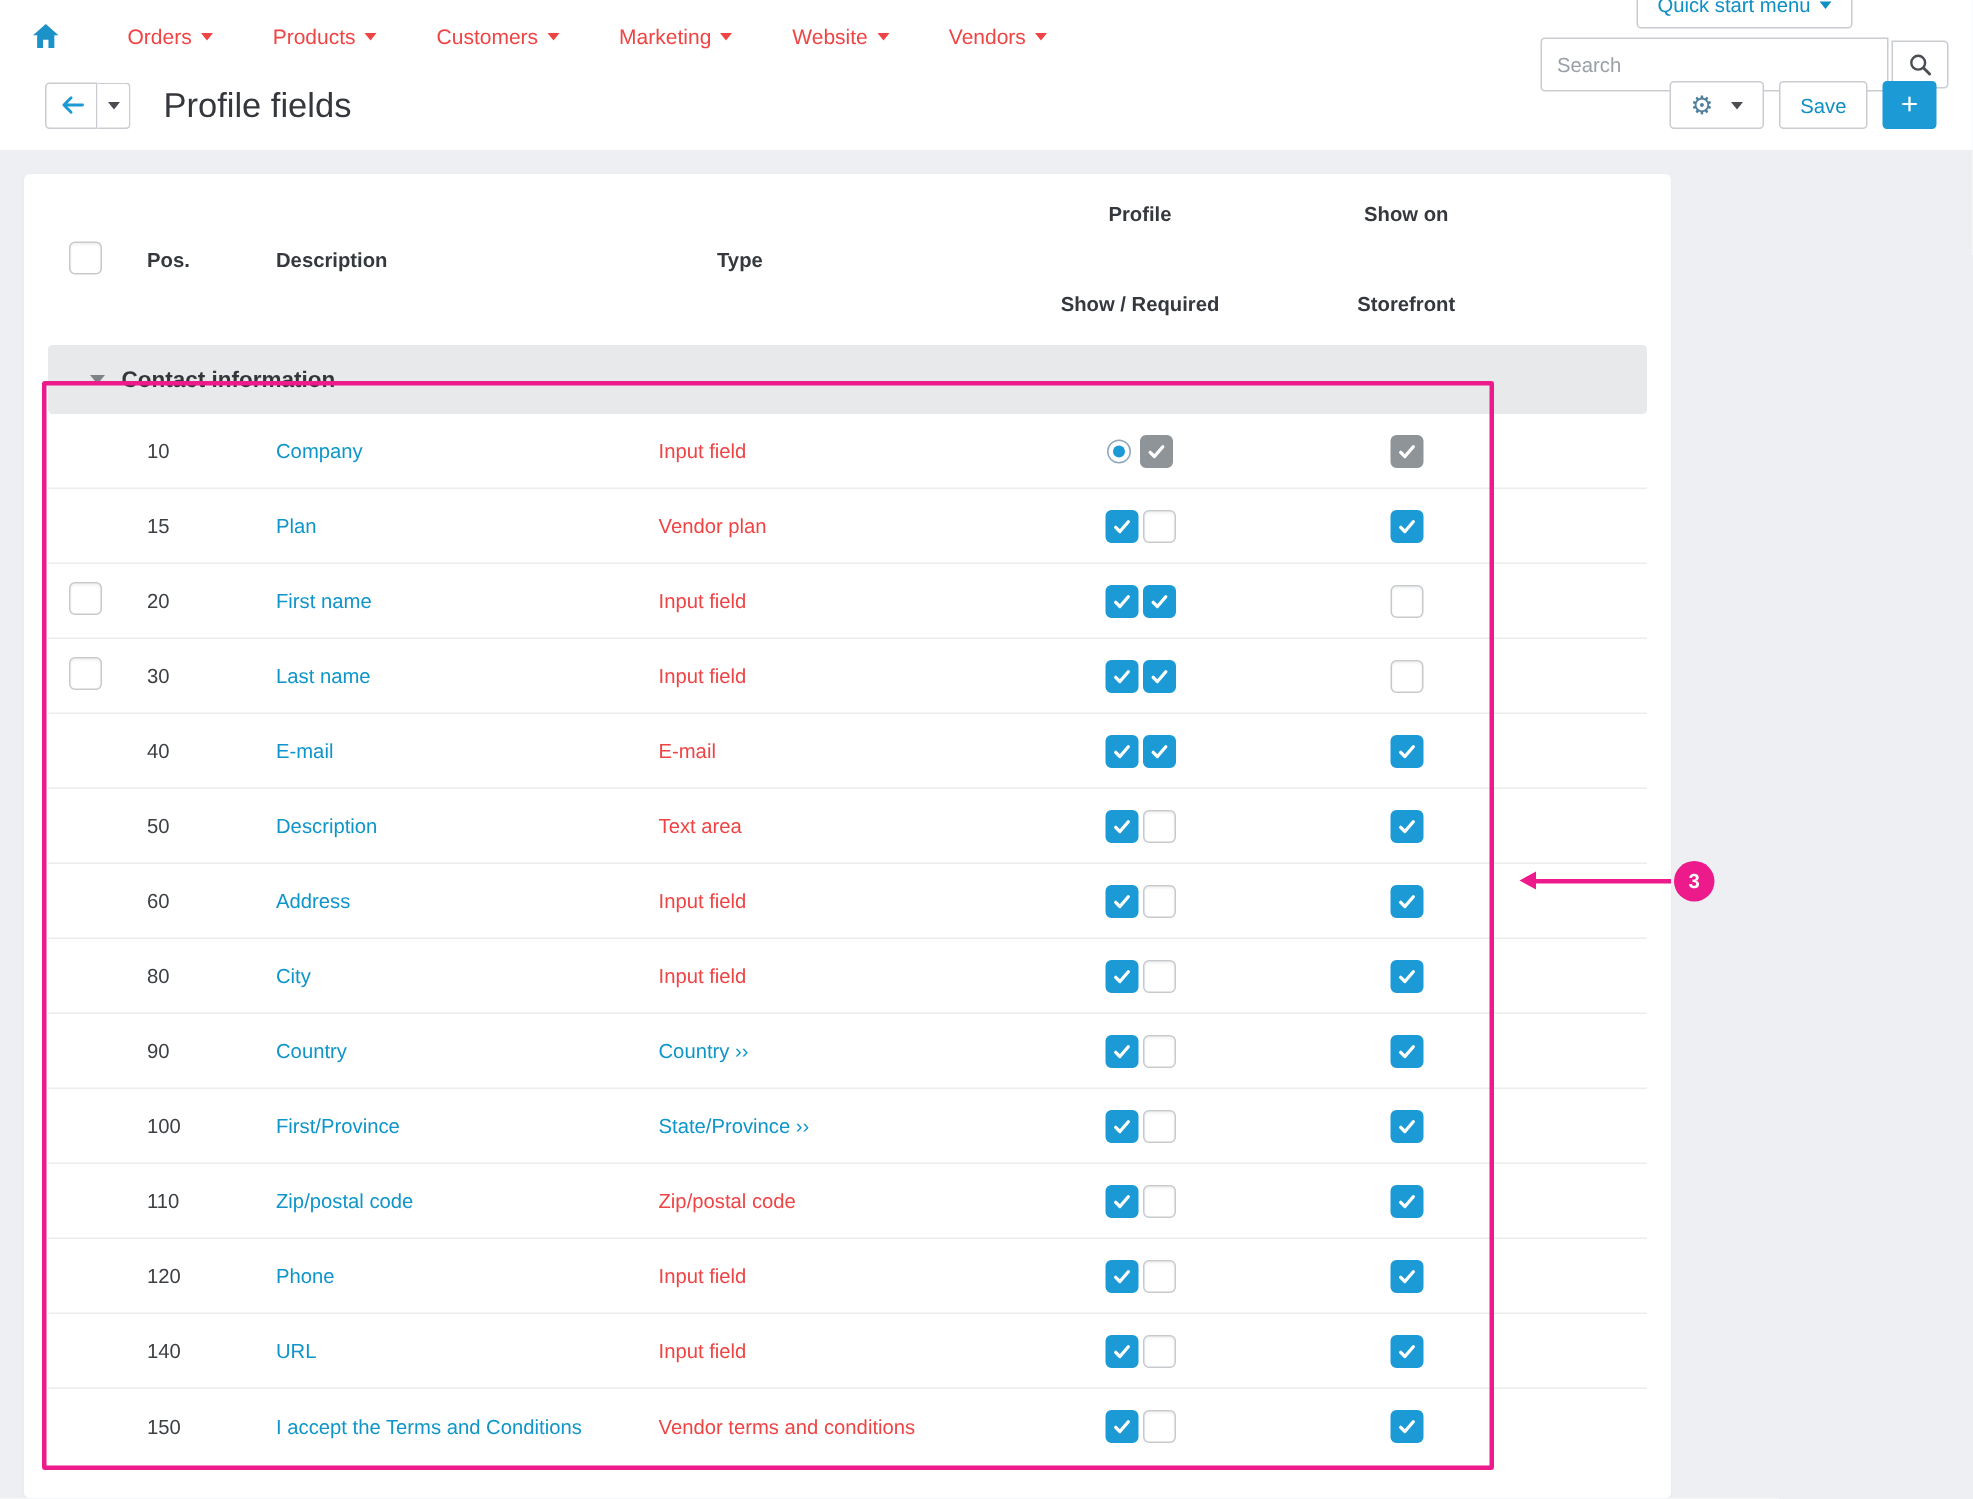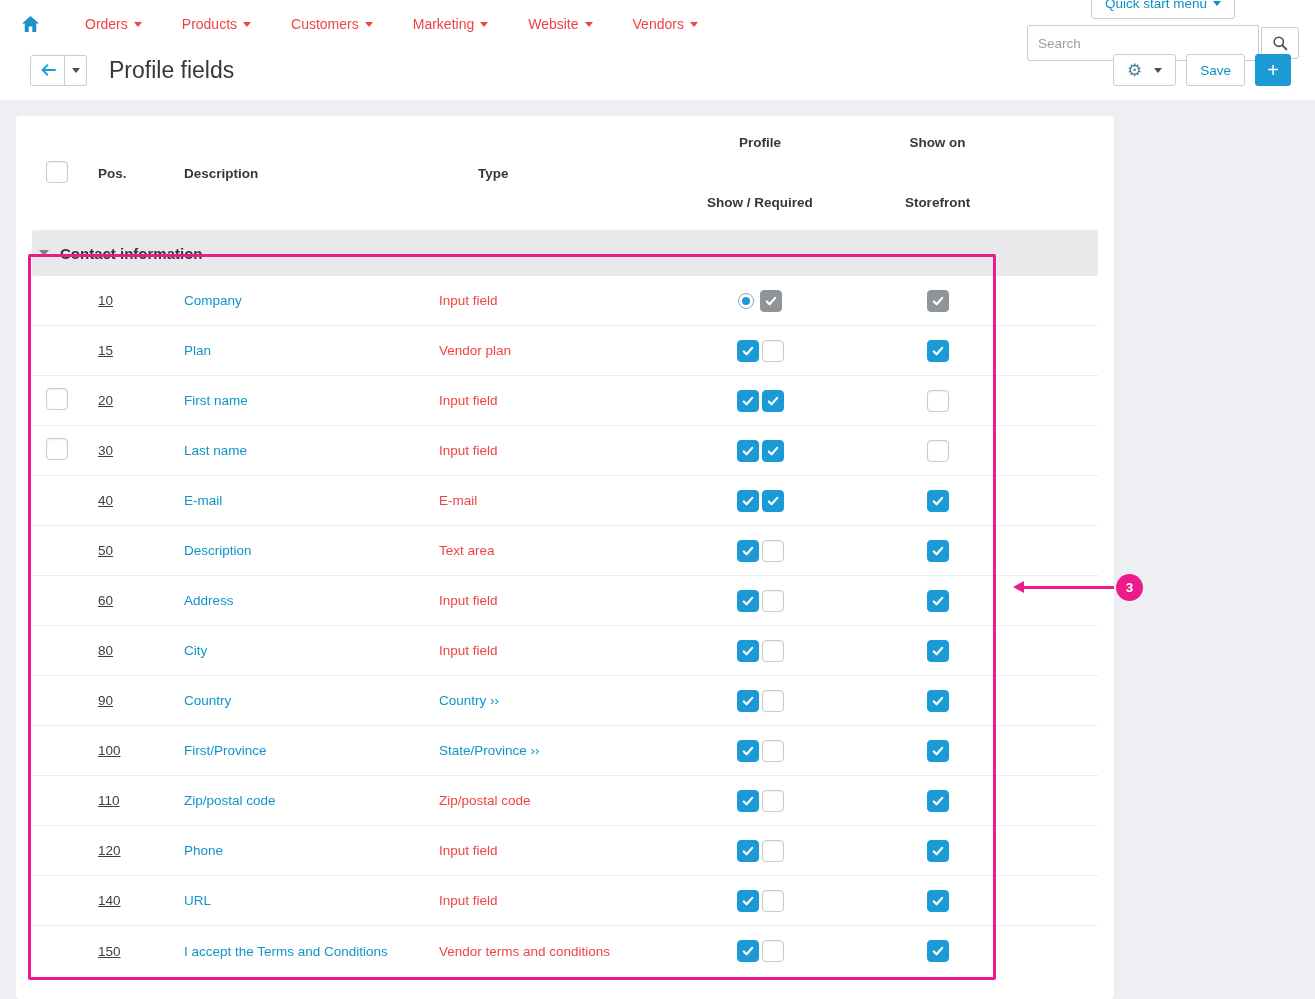--- a/index.html
+++ b/index.html
@@ -82,30 +82,30 @@
   .th { font-weight:700; color:#35393e; font-size:13.5px; }
   .c1 { padding-left:14px; }
   .c2 { padding-left:20px; }
   .c3 { padding-left:14px; }
   .c4 { padding-left:14px; }
   .c4.th { padding-left:53px; }
   .c5, .c6 { display:flex; justify-content:center; align-items:center; gap:3px; text-align:center; }
   .two-line { display:flex; flex-direction:column; line-height:20px;gap:40px; }
   .section-bar {
     margin:0 16px; height:46px; background:#e8e9ea; border-radius:3px;
-    display:flex; align-items:center; padding-left:7px; cursor:pointer;
+    display:flex; align-items:center; padding-left:28px; cursor:pointer;
   }
   .tri {
     width:0; height:0; border-left:5px solid transparent; border-right:5px solid transparent;
     border-top:6px solid #7e8388; margin-right:11px;
   }
   .section-title { font-weight:700; font-size:15px; color:#33373c; }
   .trow { margin:0 16px; height:50px; border-bottom:1px solid #ebecee; }
   .trow:last-child { border-bottom:none; }
-  .pos-txt { color:#3c4045;text-decoration:underline; }
+  .pos-txt { color:#3c4045; }
   .link { color:#0f95c9; text-decoration:none; cursor:pointer; }
   .type-txt { color:#ef4444; }
   .type-txt.link { color:#0f95c9; }
   
   .cb {
     width:22px; height:22px; border-radius:4px; border:1px solid #c6cacd; background:#fff;
     display:inline-flex; align-items:center; justify-content:center; cursor:pointer;
     box-shadow:inset 0 1px 2px rgba(0,0,0,.07); flex:none;
   }
   .cb.on { background:#1b9ad6; border-color:#1b9ad6; box-shadow:none; }

